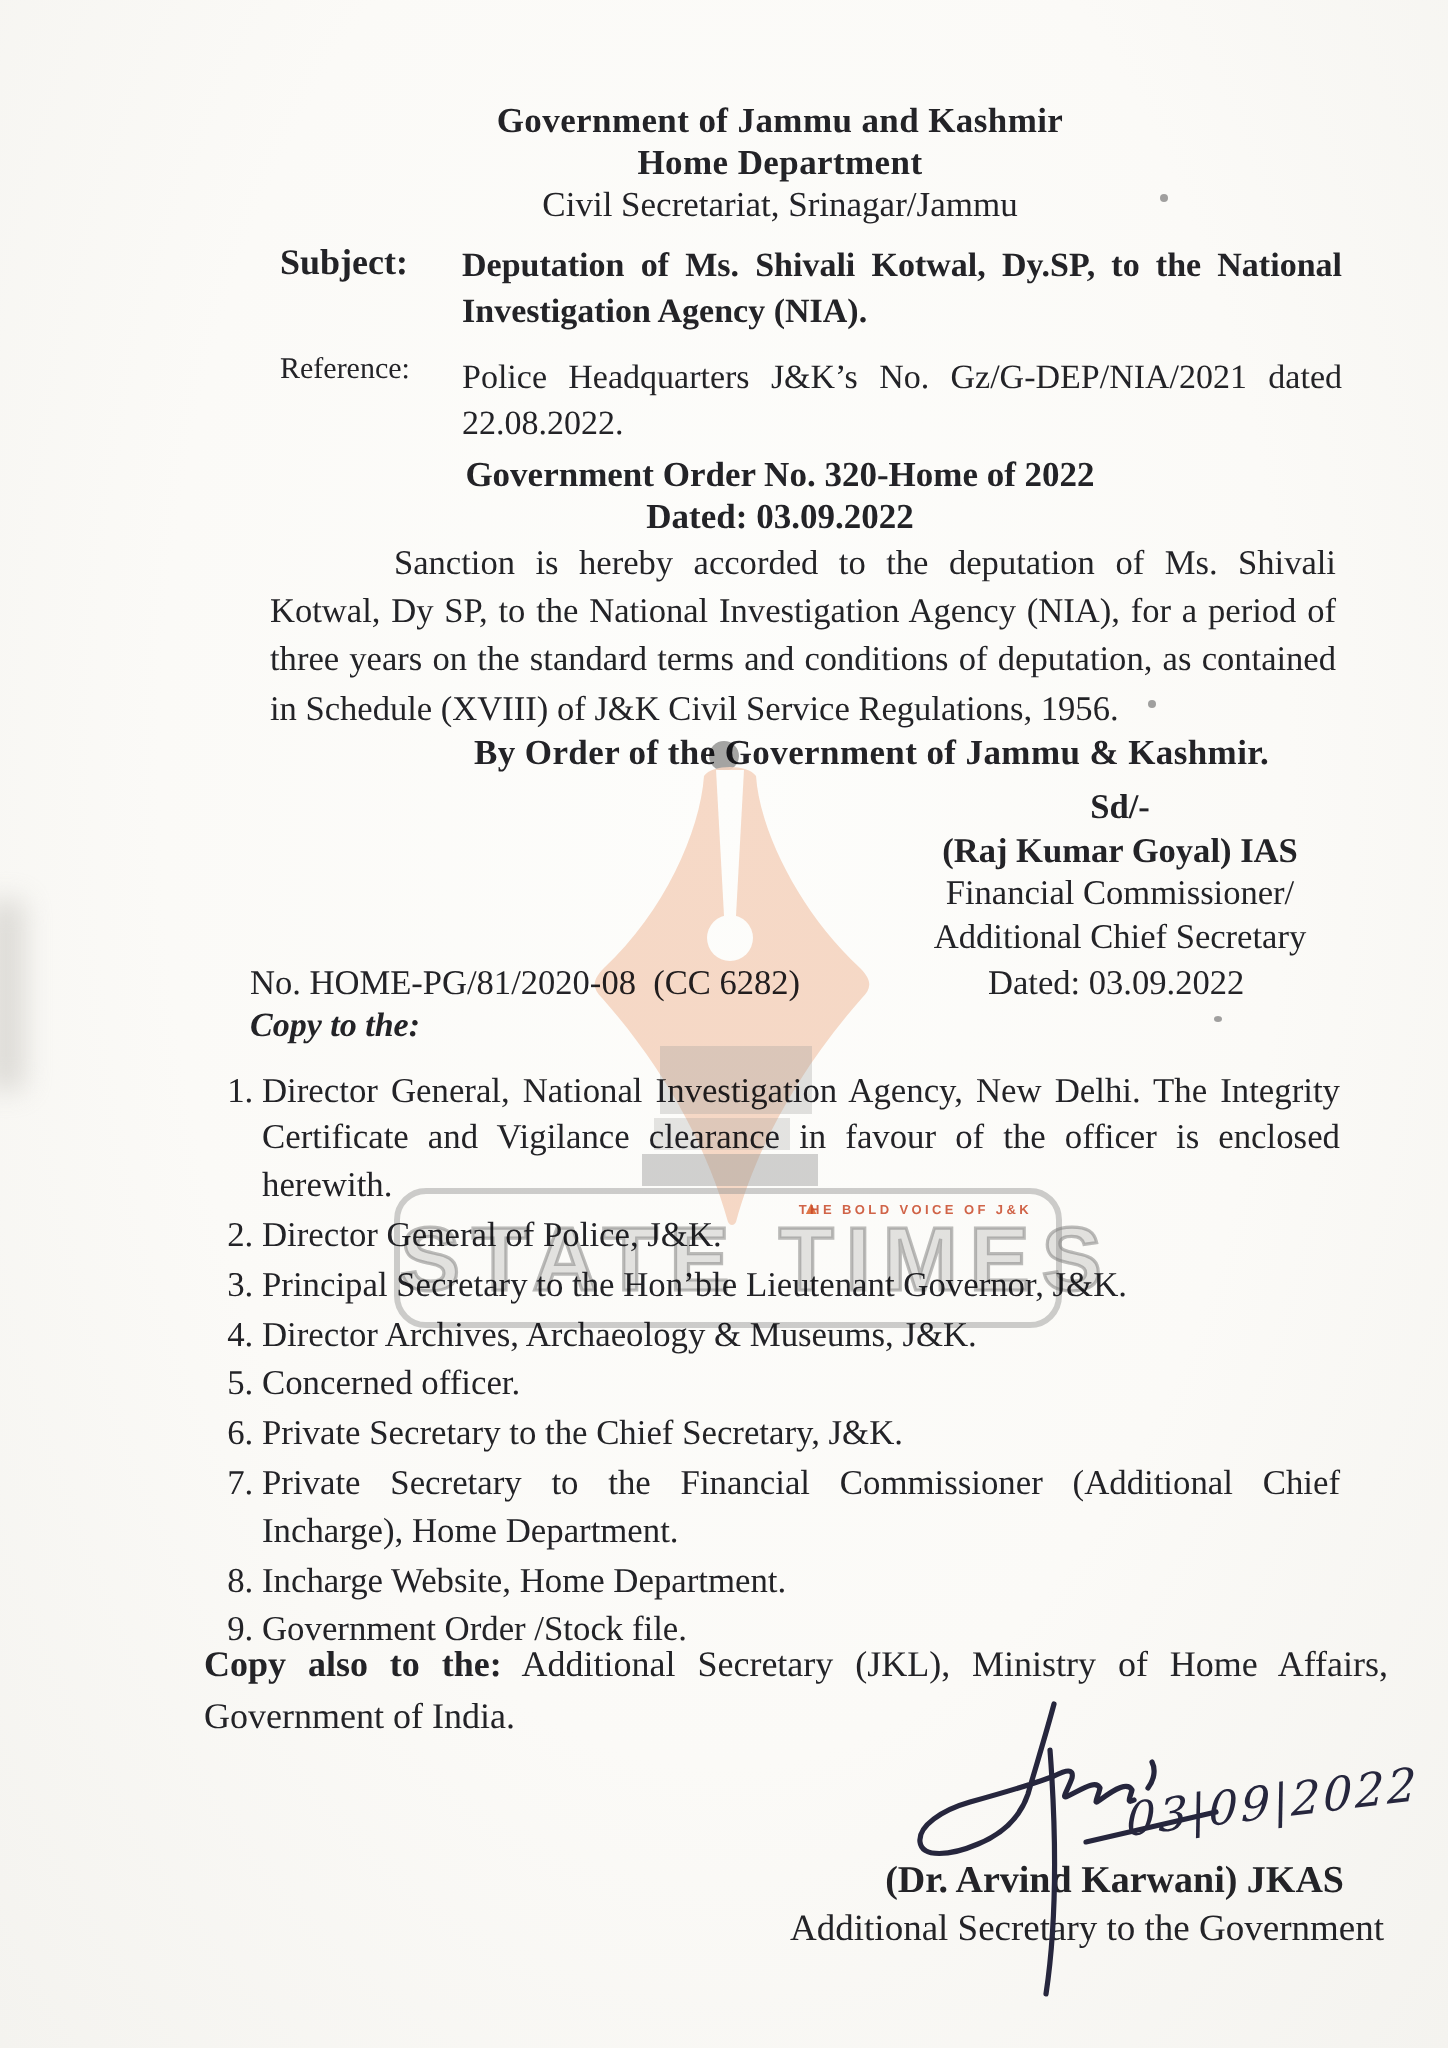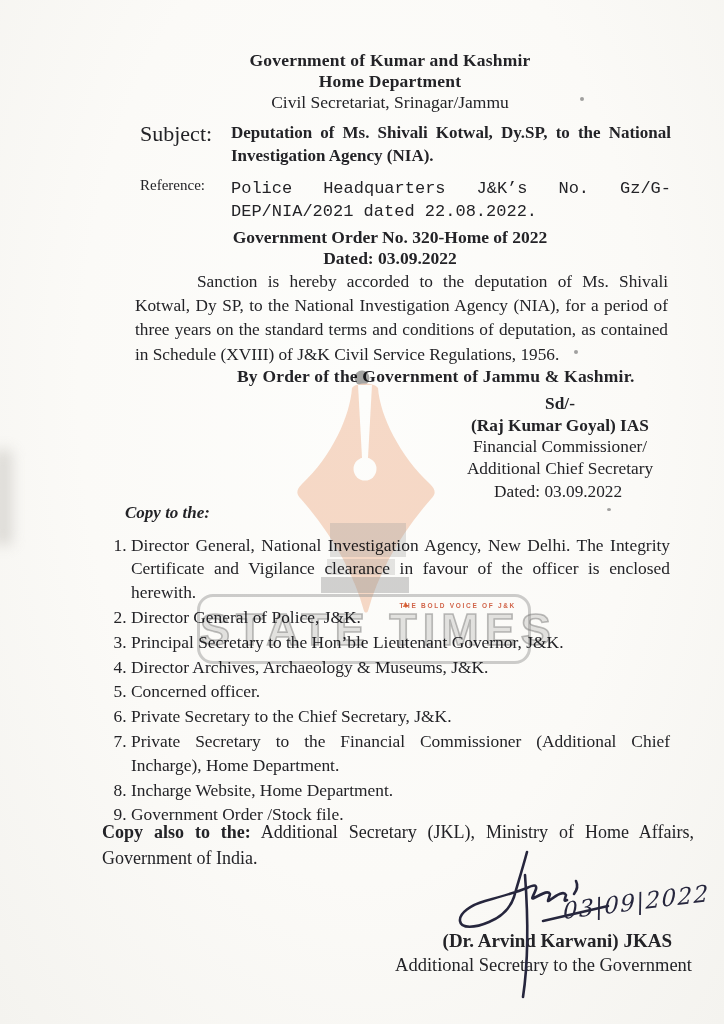--- a/index.html
+++ b/index.html
@@ -11,24 +11,24 @@
     background:radial-gradient(ellipse at 50% 38%, #fdfdfb 0%, #fbfaf7 55%, #f4f3ef 100%);
     font-family:"Liberation Serif", serif;
     color:#232327;
     overflow:hidden;
   }
   .abs{position:absolute;}
   
   .content{position:absolute;inset:0;z-index:2;}
   .header{left:60px;top:50px;width:660px;text-align:center;line-height:21px;font-size:17.5px;}
   .header .b{font-weight:bold;letter-spacing:.2px;}
-  .subject-label{left:140px;top:121px;font-size:22px;font-weight:normal;}
+  .subject-label{left:140px;top:121px;font-size:18px;font-weight:bold;}
   .subject-text{left:231px;top:121px;width:440px;font-size:17px;font-weight:bold;text-align:justify;line-height:23px;}
   .reference-label{left:140px;top:177px;font-size:15px;}
-  .reference-text{left:231px;top:177px;width:440px;font-size:17px;text-align:justify;line-height:23px;font-family:Liberation Mono, monospace;}
+  .reference-text{left:231px;top:177px;width:440px;font-size:17px;text-align:justify;line-height:23px;}
   .order-head{left:60px;top:227px;width:660px;text-align:center;font-weight:bold;font-size:17.5px;line-height:21px;}
   .body-par{left:135px;top:270px;width:533px;font-size:17.3px;line-height:24.2px;text-align:justify;text-indent:62px;}
   .by-order{left:237px;top:366px;font-size:17.5px;font-weight:bold;letter-spacing:.2px;}
   .sd-block{left:452px;top:393px;width:216px;text-align:center;font-size:17.3px;line-height:21.5px;}
   .sd-block .b{font-weight:bold;}
   .file-no{left:125px;top:482px;font-size:17.3px;}
   .file-dated{left:494px;top:482px;font-size:17.3px;}
   .copy-to-label{left:125px;top:503px;font-size:17px;font-weight:bold;font-style:italic;}
   .copy-list{left:104px;top:534px;width:566px;font-size:17.4px;}
   .copy-list ol{margin:0;padding:0 0 0 27px;}
@@ -75,21 +75,21 @@
 </head>
 <body>
 
 <div class="page">
 
   <div class="smudge"></div>
 
   <div class="content">
 
     <div class="abs header">
-      <div class="b">Government of Kumar and Kashmir</div>
+      <div class="b">Government of Jammu and Kashmir</div>
       <div class="b">Home Department</div>
       <div>Civil Secretariat, Srinagar/Jammu</div>
     </div>
 
     <div class="abs subject-label">Subject:</div>
     <div class="abs subject-text">Deputation of Ms. Shivali Kotwal, Dy.SP, to the National Investigation Agency (NIA).</div>
 
     <div class="abs reference-label">Reference:</div>
     <div class="abs reference-text">Police Headquarters J&amp;K’s No. Gz/G-DEP/NIA/2021 dated 22.08.2022.</div>
 
@@ -102,20 +102,21 @@
 
     <div class="abs by-order">By Order of the Government of Jammu &amp; Kashmir.</div>
 
     <div class="abs sd-block">
       <div class="b">Sd/-</div>
       <div class="b">(Raj Kumar Goyal) IAS</div>
       <div>Financial Commissioner/</div>
       <div>Additional Chief Secretary</div>
     </div>
 
+    <div class="abs file-no">No. HOME-PG/81/2020-08&nbsp; (CC 6282)</div>
     <div class="abs file-dated">Dated: 03.09.2022</div>
 
     <div class="abs copy-to-label">Copy to the:</div>
 
     <div class="abs copy-list">
       <ol>
         <li>Director General, National Investigation Agency, New Delhi. The Integrity Certificate and Vigilance clearance in favour of the officer is enclosed herewith.</li>
         <li>Director General of Police, J&amp;K.</li>
         <li>Principal Secretary to the Hon’ble Lieutenant Governor, J&amp;K.</li>
         <li>Director Archives, Archaeology &amp; Museums, J&amp;K.</li>

